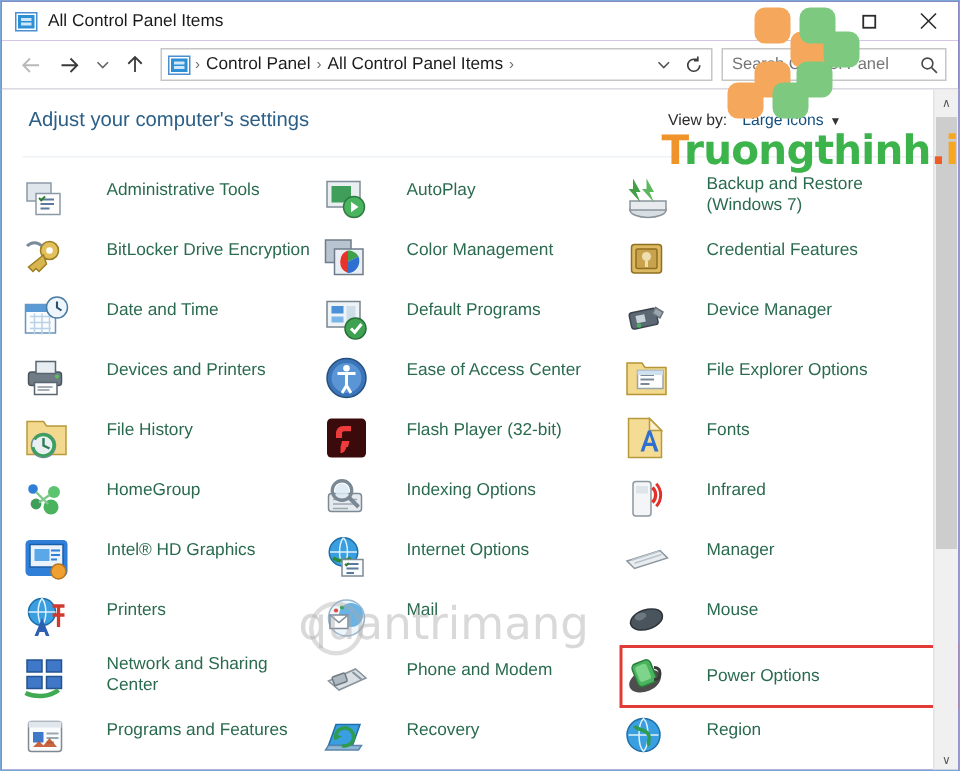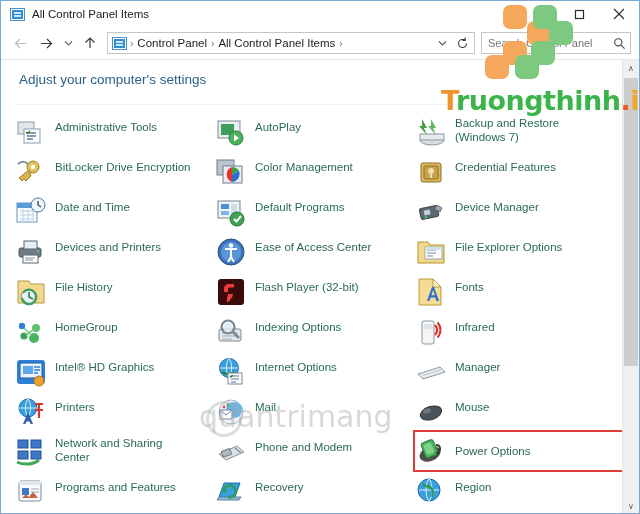--- a/index.html
+++ b/index.html
@@ -214,20 +214,21 @@
     grid-auto-rows: 40px;
     padding-left: 14px;
     padding-top: 4px;
   }
   .item {
     display: flex;
     align-items: flex-start;
     padding-top: 4px;
     min-width: 0;
     position: relative;
+    gap: 16px;
   }
   .item .ico {
     width: 32px; height: 32px;
     flex: none;
     margin-right: 8px;
     position: relative;
   }
   .item .lbl {
     font-size: 11.5px;
     color: #2a6b4f;
@@ -389,20 +390,25 @@
             <circle cx="5.3" cy="5.3" r="3.6" fill="none" stroke="#4a4a4a" stroke-width="1.1"></circle>
             <line x1="8.1" y1="8.1" x2="11.6" y2="11.6" stroke="#4a4a4a" stroke-width="1.1"></line>
           </svg>
       </span>
     </div>
   </div>
 
   <div class="content">
     <div class="heading-row">
       <div class="heading">Adjust your computer's settings</div>
+      <div class="viewby">
+        <span class="viewby-label">View by:</span>
+        <span class="viewby-value">Large icons</span>
+        <span class="viewby-caret">▼</span>
+      </div>
       <div class="hr-line"></div>
     </div>
 
     <div class="grid" id="item-grid">
         <div class="item">
           <span class="ico"><svg width="32" height="32" viewBox="0 0 32 32">
               <rect x="3" y="6" width="16" height="12" fill="#dfe6ec" stroke="#8d9aa6"></rect>
               <rect x="9" y="13" width="16" height="14" fill="#fdfdfd" stroke="#8d9aa6"></rect>
               <path d="M12 17h9M12 20h9M12 23h6" stroke="#5b7a9b" stroke-width="1.3"></path>
               <path d="M11 16l1.5 1.5L15 15" stroke="#2e7d32" stroke-width="1.3" fill="none"></path>

